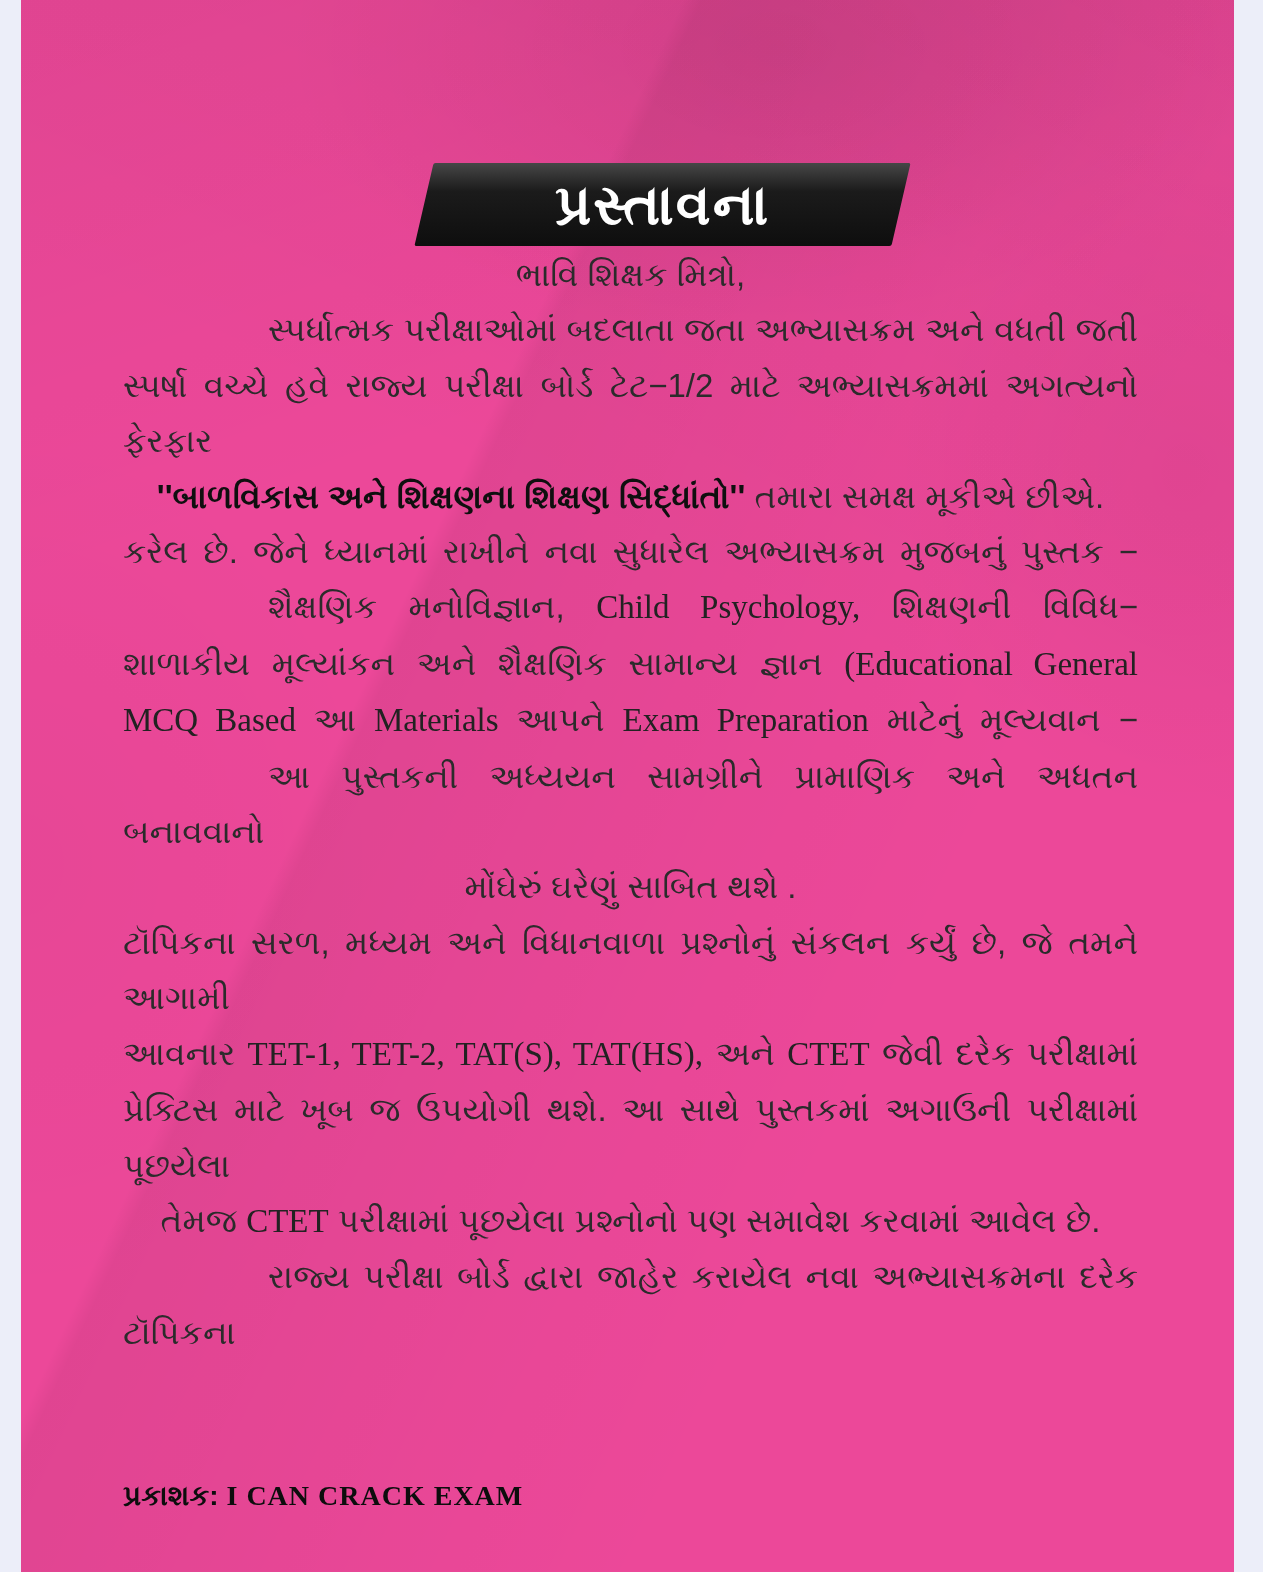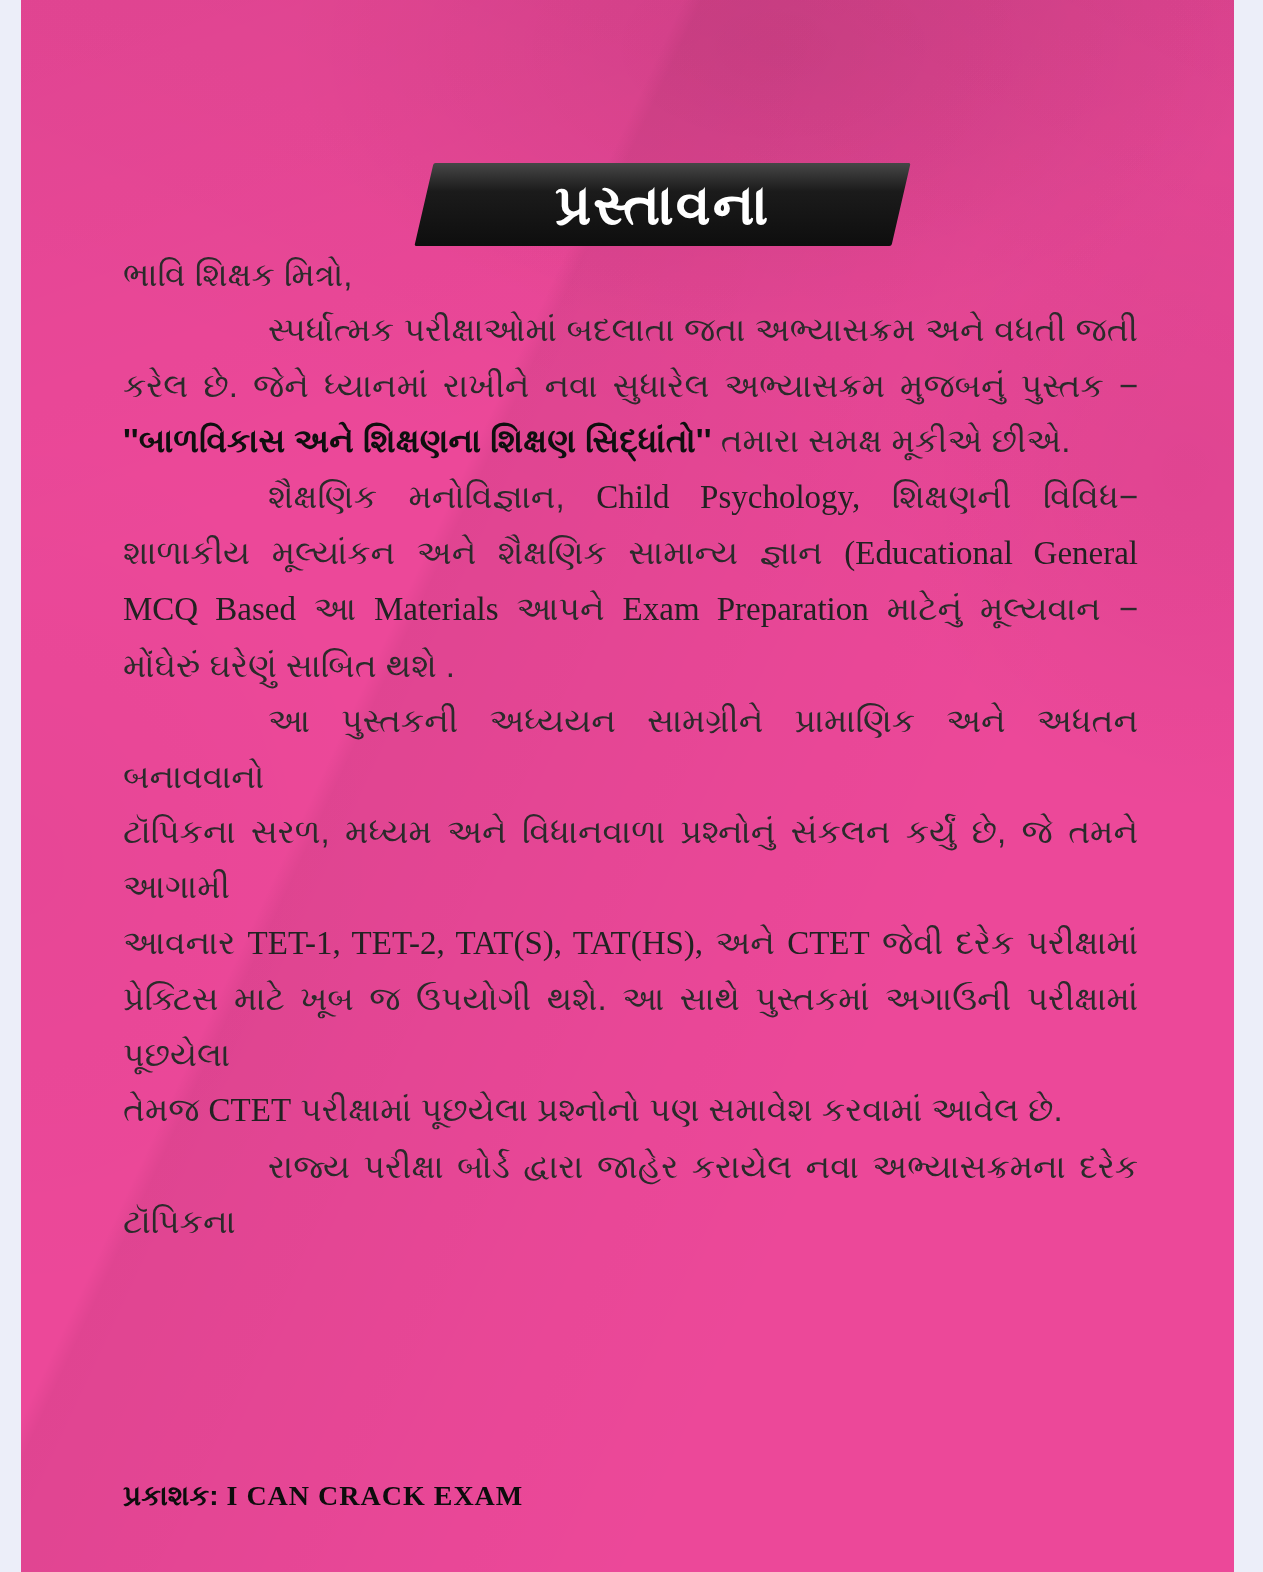--- a/index.html
+++ b/index.html
@@ -40,21 +40,21 @@
     position:absolute;width:100%;text-align:center;top:2px;
     color:#ffffff;font-size:56px;font-weight:bold;letter-spacing:2px;
     line-height:80px;
   }
   .text-block{
     position:absolute;left:102px;top:247px;width:1015px;
     font-size:33px;color:#2b2b2b;
   }
   .line{
     line-height:55.4px;
-    text-align:left;
+    text-align:center;
     white-space:normal;
   }
   .line.full{
     text-align:justify;
     text-align-last:justify;
   }
   .line.indent{
     text-indent:145px;
   }
   .seg-g{ font-family:"Liberation Sans", sans-serif; color:#2b2b2b; }
@@ -80,27 +80,28 @@
 
   <div class="banner">
     <div class="banner-bg"></div>
     <div class="banner-text">પ્રસ્તાવના</div>
   </div>
 
   <div class="text-block">
     <div class="line"><span class="seg-g">ભાવિ શિક્ષક મિત્રો,</span></div>
     <div id="lines">
         <div class="line indent full"><span class="seg-g">સ્પર્ધાત્મક પરીક્ષાઓમાં બદલાતા જતા અભ્યાસક્રમ અને વધતી જતી</span></div>
+        <div class="line full"><span class="seg-g">સ્પર્ષા વચ્ચે હવે રાજ્ય પરીક્ષા બોર્ડ ટેટ−1/2 માટે અભ્યાસક્રમમાં અગત્યનો ફેરફાર</span></div>
+        <div class="line"><span class="seg-gb">''બાળવિકાસ અને શિક્ષણના શિક્ષણ સિદ્ધાંતો''</span><span class="seg-g"> તમારા સમક્ષ મૂકીએ છીએ.</span></div>
         <div class="line full"><span class="seg-g">કરેલ છે. જેને ધ્યાનમાં રાખીને નવા સુધારેલ અભ્યાસક્રમ મુજબનું પુસ્તક −</span></div>
-        <div class="line"><span class="seg-gb">''બાળવિકાસ અને શિક્ષણના શિક્ષણ સિદ્ધાંતો''</span><span class="seg-g"> તમારા સમક્ષ મૂકીએ છીએ.</span></div>
         <div class="line indent full"><span class="seg-g">શૈક્ષણિક મનોવિજ્ઞાન, </span><span class="seg-e">Child Psychology,</span><span class="seg-g"> શિક્ષણની વિવિધ−</span></div>
         <div class="line full"><span class="seg-g">શાળાકીય મૂલ્યાંકન અને શૈક્ષણિક સામાન્ય જ્ઞાન </span><span class="seg-e">(Educational General</span></div>
         <div class="line full"><span class="seg-e">MCQ Based</span><span class="seg-g"> આ </span><span class="seg-e">Materials</span><span class="seg-g"> આપને </span><span class="seg-e">Exam Preparation</span><span class="seg-g"> માટેનું મૂલ્યવાન −</span></div>
+        <div class="line indent full"><span class="seg-g">આ પુસ્તકની અધ્યયન સામગ્રીને પ્રામાણિક અને અધતન બનાવવાનો</span></div>
         <div class="line"><span class="seg-g">મોંઘેરું ઘરેણું સાબિત થશે .</span></div>
-        <div class="line indent full"><span class="seg-g">આ પુસ્તકની અધ્યયન સામગ્રીને પ્રામાણિક અને અધતન બનાવવાનો</span></div>
         <div class="line full"><span class="seg-g">ટૉપિકના સરળ, મધ્યમ અને વિધાનવાળા પ્રશ્નોનું સંકલન કર્યું છે, જે તમને આગામી</span></div>
         <div class="line full"><span class="seg-g">આવનાર </span><span class="seg-e">TET-1, TET-2, TAT(S), TAT(HS),</span><span class="seg-g"> અને </span><span class="seg-e">CTET</span><span class="seg-g"> જેવી દરેક પરીક્ષામાં</span></div>
         <div class="line full"><span class="seg-g">પ્રેક્ટિસ માટે ખૂબ જ ઉપયોગી થશે. આ સાથે પુસ્તકમાં અગાઉની પરીક્ષામાં પૂછયેલા</span></div>
         <div class="line"><span class="seg-g">તેમજ </span><span class="seg-e">CTET</span><span class="seg-g"> પરીક્ષામાં પૂછયેલા પ્રશ્નોનો પણ સમાવેશ કરવામાં આવેલ છે.</span></div>
         <div class="line indent full"><span class="seg-g">રાજ્ય પરીક્ષા બોર્ડ દ્વારા જાહેર કરાયેલ નવા અભ્યાસક્રમના દરેક  ટૉપિકના</span></div>
       </div>
   </div>
 
   <div class="publisher">
     <span class="label">પ્રકાશક:</span><span class="name"> I CAN CRACK EXAM</span>

